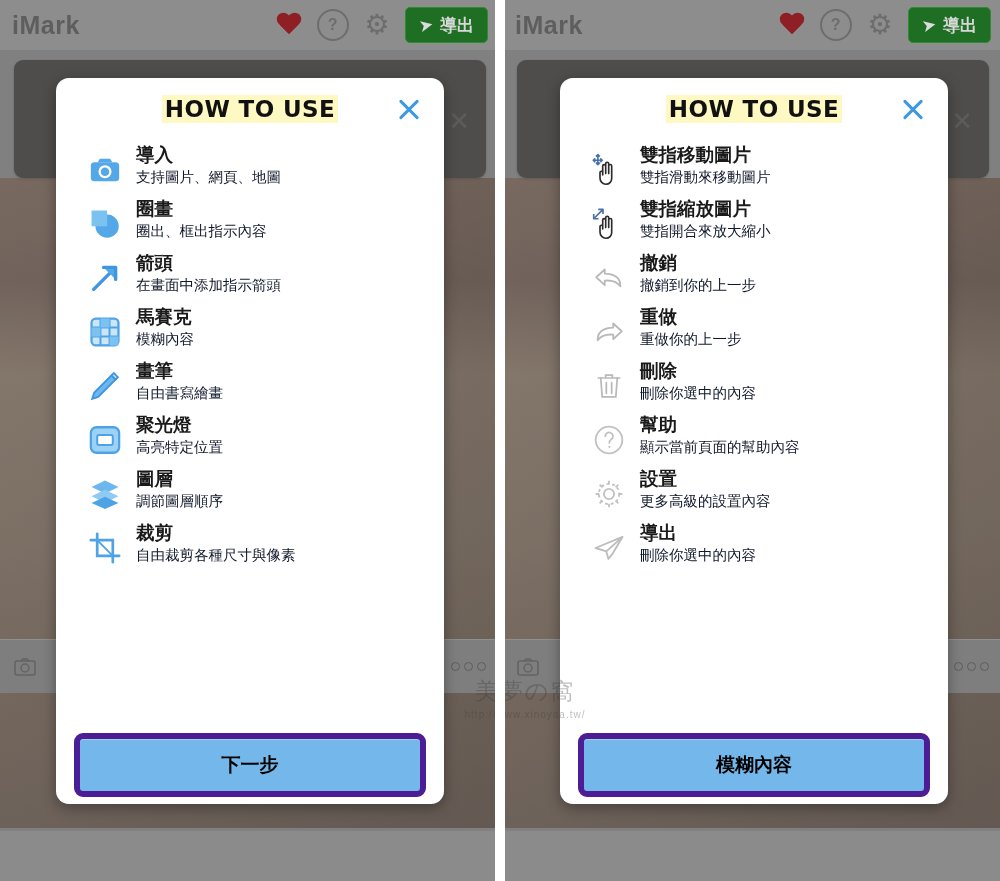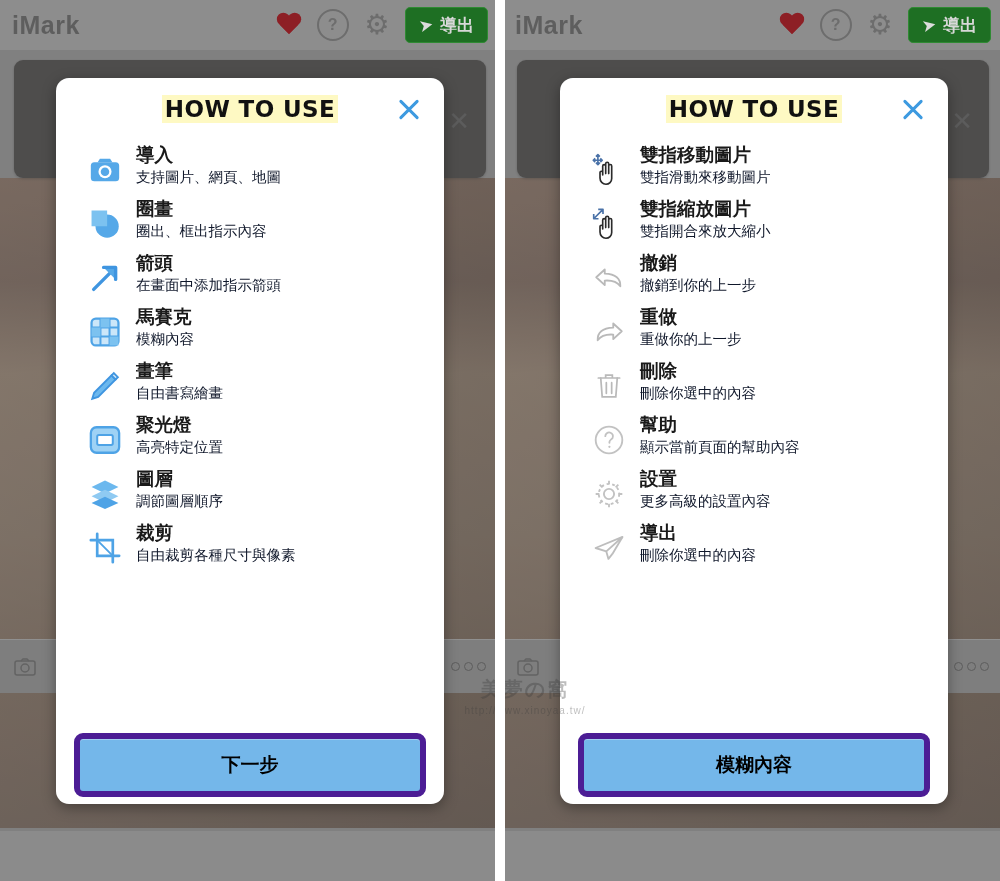--- a/index.html
+++ b/index.html
@@ -95,21 +95,21 @@
       border:6px solid #4c1d95;color:#000000;font-size:19px;font-weight:700;
       display:flex;align-items:center;justify-content:center;
       font-family:"DejaVu Sans","Liberation Sans",sans-serif;
       box-shadow:inset 0 1px 0 rgba(255,255,255,.35);}
 
   
   .gap{position:absolute;top:0;left:495px;width:10px;height:881px;background:#ffffff;z-index:40;}
 
   .watermark{position:absolute;left:430px;top:676px;width:190px;height:46px;z-index:35;
      opacity:.33;color:#3a3a3a;text-align:center;pointer-events:none;}
-  .watermark .wm1{font-size:20px;font-weight:700;letter-spacing:2px;}
+  .watermark .wm1{font-size:23px;font-weight:400;letter-spacing:2px;}
   .watermark .wm2{font-size:10px;letter-spacing:1px;margin-top:2px;}
 </style>
 </head>
 <body>
 
 <div class="stage">
 
   <div class="phone left">
     <div class="phone-inner">
 

